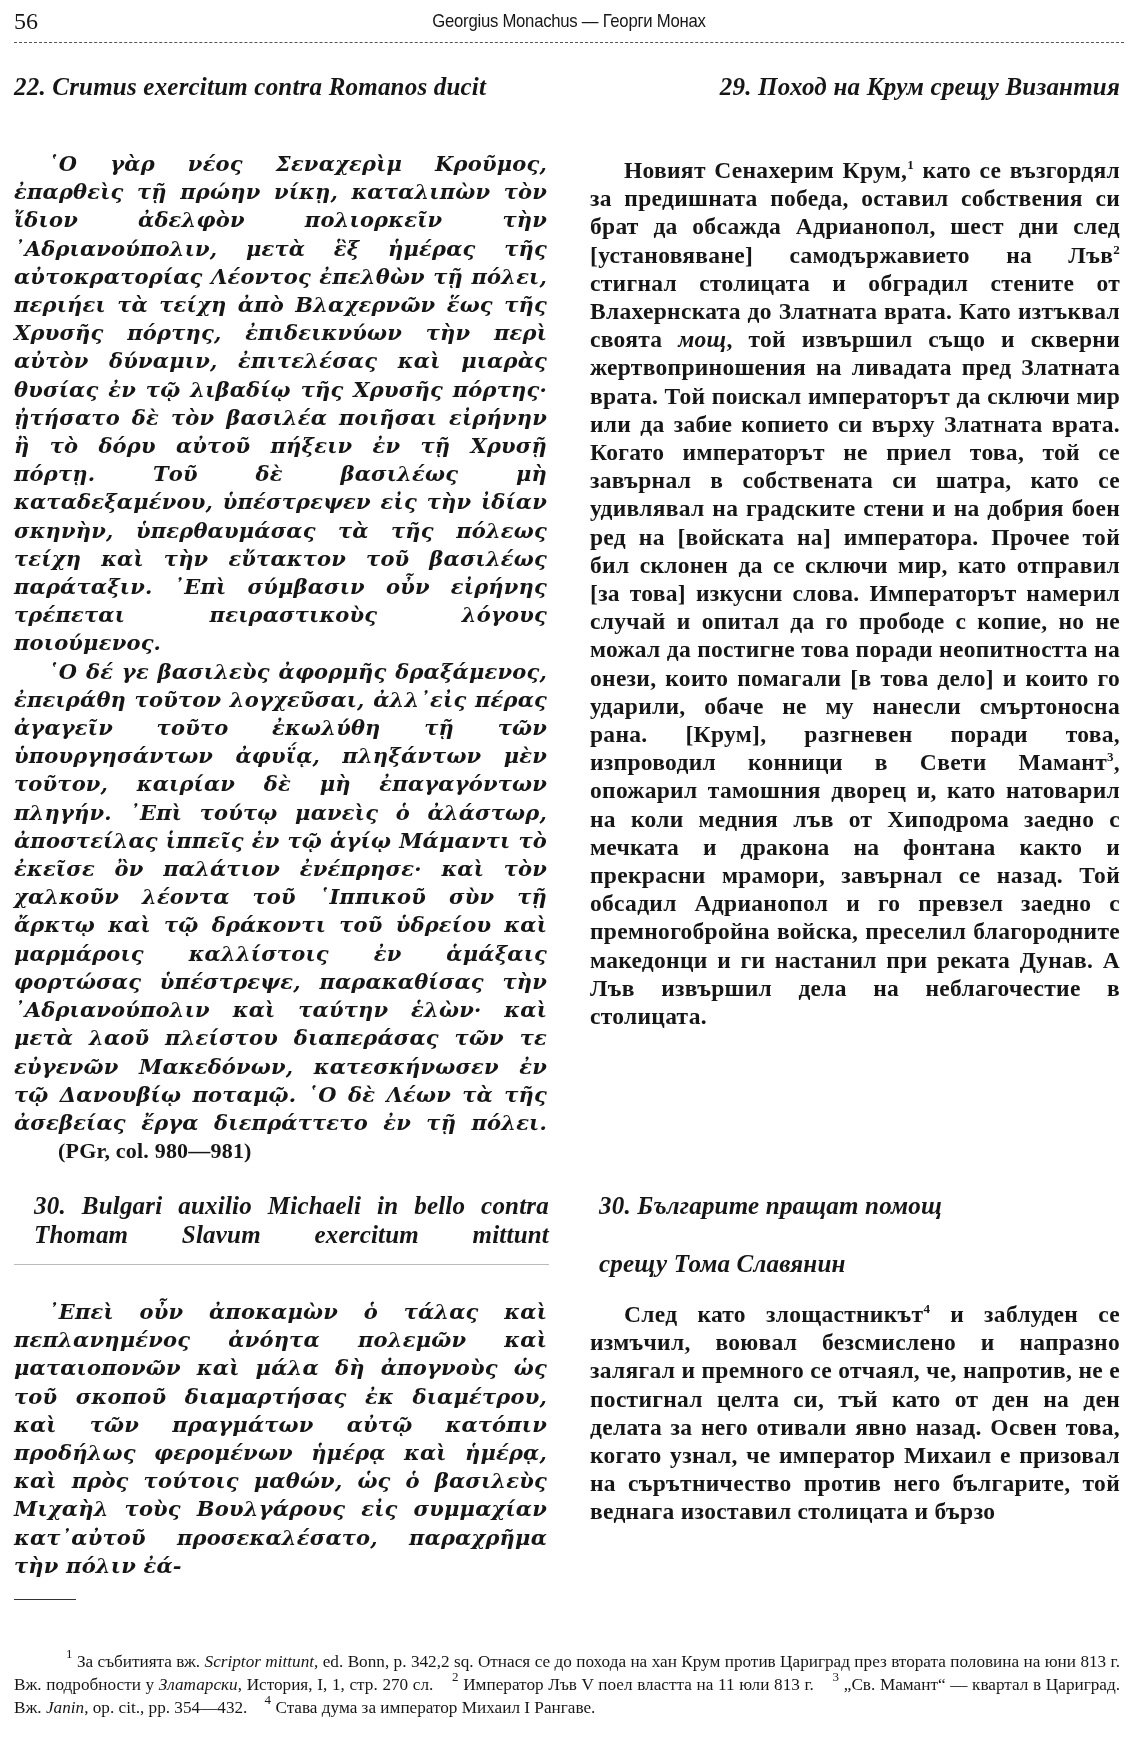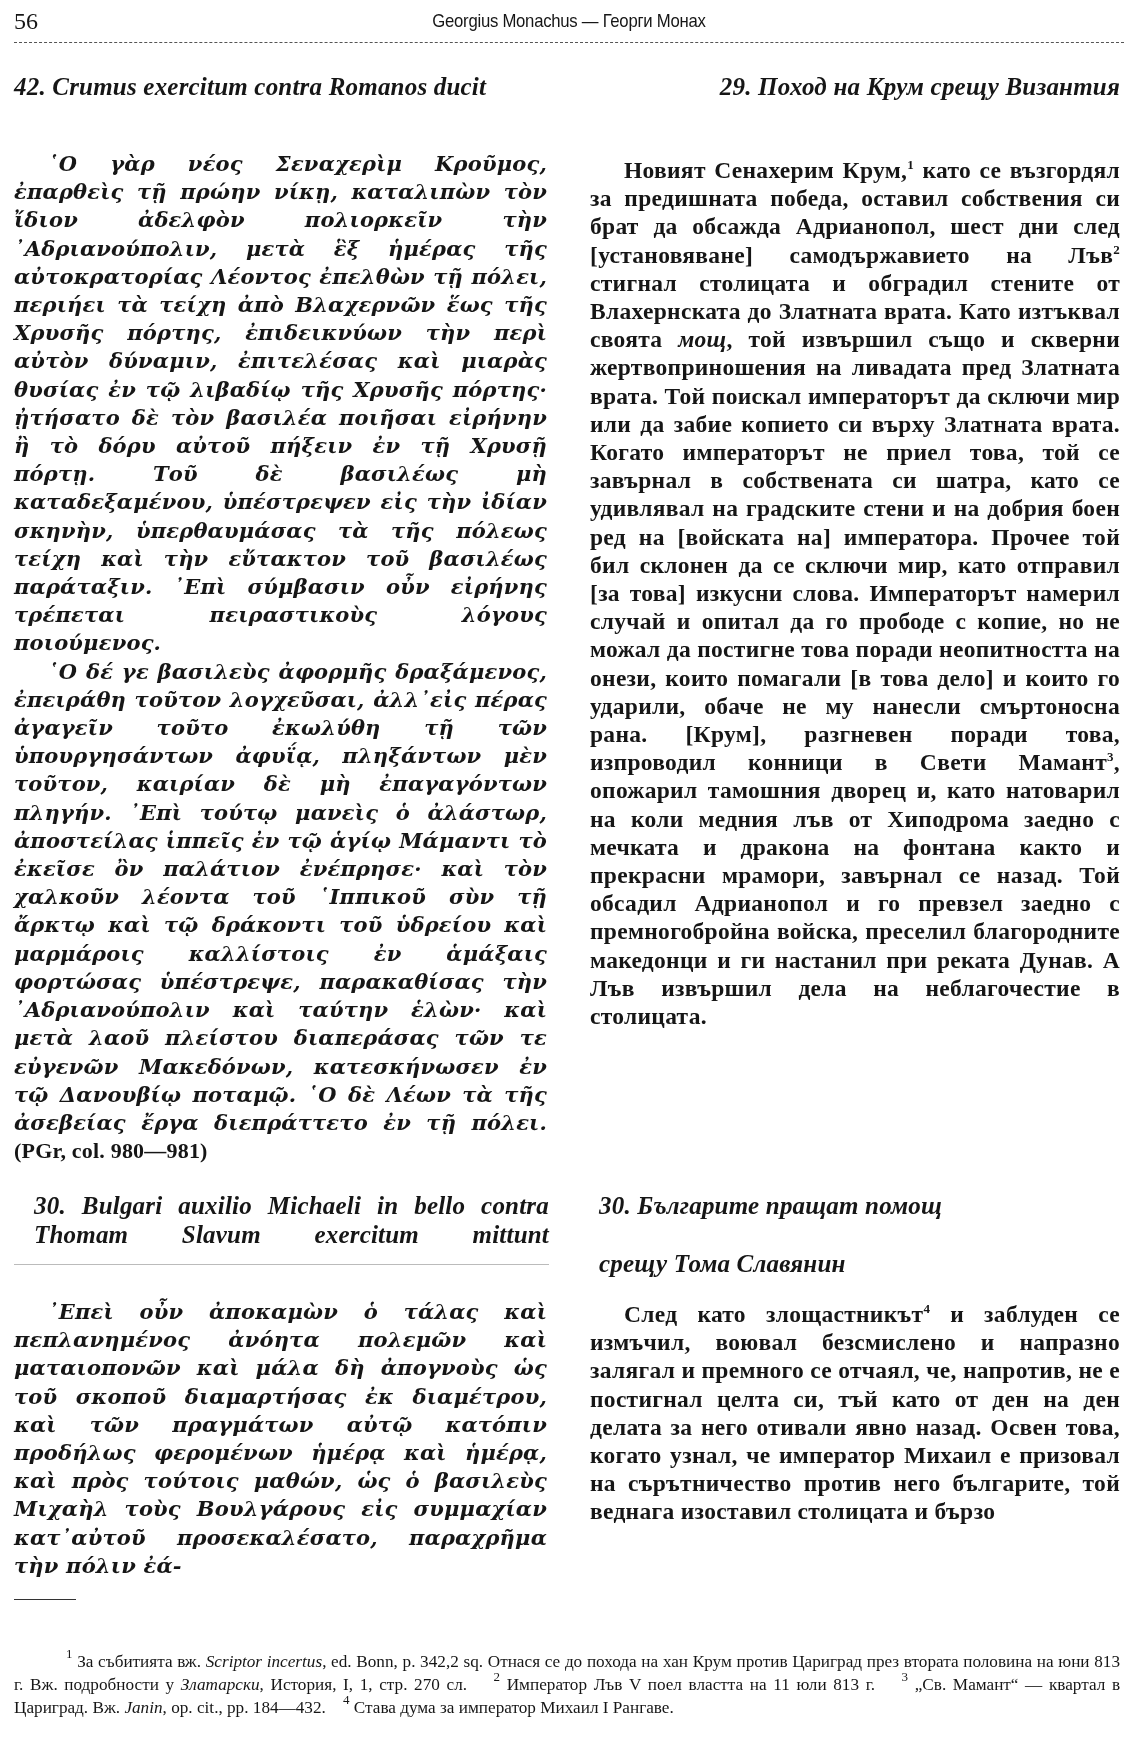--- a/index.html
+++ b/index.html
@@ -32,21 +32,21 @@
   }
   .body-text {
     font-size: 22.4px; line-height: 28.2px; text-align: justify; margin: 0;
   }
   .greek {
     font-family: "DejaVu Serif", serif; font-style: italic;
     font-size: 21px; line-height: 28.2px; letter-spacing: 0.2px;
   }
   .cyr { font-family: "Liberation Serif", serif; font-size: 23.5px; letter-spacing: 0.3px; }
   .indent { text-indent: 34px; font-weight: bold; }
-  .citation { font-style: normal; font-family: "Liberation Serif", serif; font-size: 22px; }
+  .citation { font-style: normal; font-family: "Liberation Serif", serif; font-size: 22px; margin-left: 44px; }
   sup { font-size: 13px; line-height: 0; vertical-align: 9px; }
 
   .s29-left-title { position: absolute; top: 72px; left: 14px; width: 535px; }
   .s29-left-text { position: absolute; top: 150px; left: 14px; width: 533px; }
   .s29-right-title { position: absolute; top: 72px; left: 590px; width: 530px; text-align: right; }
   .s29-right-text { position: absolute; top: 156px; left: 590px; width: 530px; }
 
   .s30-left-title { position: absolute; top: 1191px; left: 14px; width: 535px; text-align: justify; }
   .s30-left-title .section-title { text-align: justify; text-align-last: justify; margin-left: 20px; }
   .s30-left-rule { position: absolute; top: 1264px; left: 14px; width: 535px; border-top: 1px solid #bbb; }
@@ -66,21 +66,21 @@
 </head>
 <body>
 
 <div class="page-header">
   <span class="page-number">56</span>
   <div class="running-title">Georgius Monachus — Георги Монах</div>
 </div>
 <div class="header-rule"></div>
 
 <div class="s29-left-title">
-  <h2 class="section-title">42. Crumus exercitum contra Romanos ducit</h2>
+  <h2 class="section-title">22. Crumus exercitum contra Romanos ducit</h2>
 </div>
 <div class="s29-left-text greek body-text">
   <p class="body-text greek indent">῾Ο γὰρ νέος Σεναχερὶμ Κροῦμος, ἐπαρθεὶς τῇ πρώην νίκῃ, καταλιπὼν τὸν ἴδιον ἀδελφὸν πολιορκεῖν τὴν ᾿Αδριανούπολιν, μετὰ ἓξ ἡμέρας τῆς αὐτοκρατορίας Λέοντος ἐπελθὼν τῇ πόλει, περιήει τὰ τείχη ἀπὸ Βλαχερνῶν ἕως τῆς Χρυσῆς πόρτης, ἐπιδεικνύων τὴν περὶ αὐτὸν δύναμιν, ἐπιτελέσας καὶ μιαρὰς θυσίας ἐν τῷ λιβαδίῳ τῆς Χρυσῆς πόρτης· ᾐτήσατο δὲ τὸν βασιλέα ποιῆσαι εἰρήνην ἢ τὸ δόρυ αὐτοῦ πήξειν ἐν τῇ Χρυσῇ πόρτῃ. Τοῦ δὲ βασιλέως μὴ καταδεξαμένου, ὑπέστρεψεν εἰς τὴν ἰδίαν σκηνὴν, ὑπερθαυμάσας τὰ τῆς πόλεως τείχη καὶ τὴν εὔτακτον τοῦ βασιλέως παράταξιν. ᾿Επὶ σύμβασιν οὖν εἰρήνης τρέπεται πειραστικοὺς λόγους ποιούμενος.</p>
   <p class="body-text greek indent"><span>῾Ο δέ γε βασιλεὺς ἀφορμῆς δραξάμενος, ἐπειράθη τοῦτον λογχεῦσαι, ἀλλ᾿εἰς πέρας ἀγαγεῖν τοῦτο ἐκωλύθη τῇ τῶν ὑπουργησάντων ἀφυΐᾳ, πληξάντων μὲν τοῦτον, καιρίαν δὲ μὴ ἐπαγαγόντων πληγήν. ᾿Επὶ τούτῳ μανεὶς ὁ ἀλάστωρ, ἀποστείλας ἱππεῖς ἐν τῷ ἁγίῳ Μάμαντι τὸ ἐκεῖσε ὂν παλάτιον ἐνέπρησε· καὶ τὸν χαλκοῦν λέοντα τοῦ ῾Ιππικοῦ σὺν τῇ ἄρκτῳ καὶ τῷ δράκοντι τοῦ ὑδρείου καὶ μαρμάροις καλλίστοις ἐν ἁμάξαις φορτώσας ὑπέστρεψε, παρακαθίσας τὴν ᾿Αδριανούπολιν καὶ ταύτην ἑλὼν· καὶ μετὰ λαοῦ πλείστου διαπεράσας τῶν τε εὐγενῶν Μακεδόνων, κατεσκήνωσεν ἐν τῷ Δανουβίῳ ποταμῷ. ῾Ο δὲ Λέων τὰ τῆς ἀσεβείας ἔργα διεπράττετο ἐν τῇ πόλει.</span> <span class="citation">(PGr, col. 980—981)</span></p>
 </div>
 
 <div class="s29-right-title">
   <h2 class="section-title">29. Поход на Крум срещу Византия</h2>
 </div>
 <div class="s29-right-text">
@@ -101,17 +101,17 @@
     <br>
     <span>срещу Тома Славянин</span>
   </h2>
 </div>
 <div class="s30-right-text">
   <p class="body-text cyr indent"><span>След като злощастникът</span><sup>4</sup><span> и заблуден се измъчил, воювал безсмислено и напразно залягал и премного се отчаял, че, напротив, не е постигнал целта си, тъй като от ден на ден делата за него отивали явно назад. Освен това, когато узнал, че император Михаил е призовал на сърътничество против него българите, той веднага изоставил столицата и бързо</span></p>
 </div>
 
 <div class="fn-rule"></div>
 <p class="footnotes">
-  <span class="fn-item"><sup>1</sup><span> За събитията вж. </span><i>Scriptor incertus</i><span>, ed. Bonn, p. 342,2 sq. Отнася се до похода на хан Крум против Цариград през втората половина на юни 813 г. Вж. подробности у </span><i>Златарски</i><span>, История, I, 1, стр. 270 сл.</span></span>&nbsp;&nbsp;&nbsp;
+  <span class="fn-item"><sup>1</sup><span> За събитията вж. </span><i>Scriptor mittunt</i><span>, ed. Bonn, p. 342,2 sq. Отнася се до похода на хан Крум против Цариград през втората половина на юни 813 г. Вж. подробности у </span><i>Златарски</i><span>, История, I, 1, стр. 270 сл.</span></span>&nbsp;&nbsp;&nbsp;
   <span class="fn-item"><sup>2</sup><span> Император Лъв V поел властта на 11 юли 813 г.</span></span>&nbsp;&nbsp;&nbsp;
-  <span class="fn-item"><sup>3</sup><span> „Св. Мамант“ — квартал в Цариград. Вж. </span><i>Janin</i><span>, op. cit., pp. 184—432.</span></span>&nbsp;&nbsp;&nbsp;
+  <span class="fn-item"><sup>3</sup><span> „Св. Мамант“ — квартал в Цариград. Вж. </span><i>Janin</i><span>, op. cit., pp. 354—432.</span></span>&nbsp;&nbsp;&nbsp;
   <span class="fn-item"><sup>4</sup><span> Става дума за император Михаил I Рангаве.</span></span>
 </p>
 
 </body></html>

